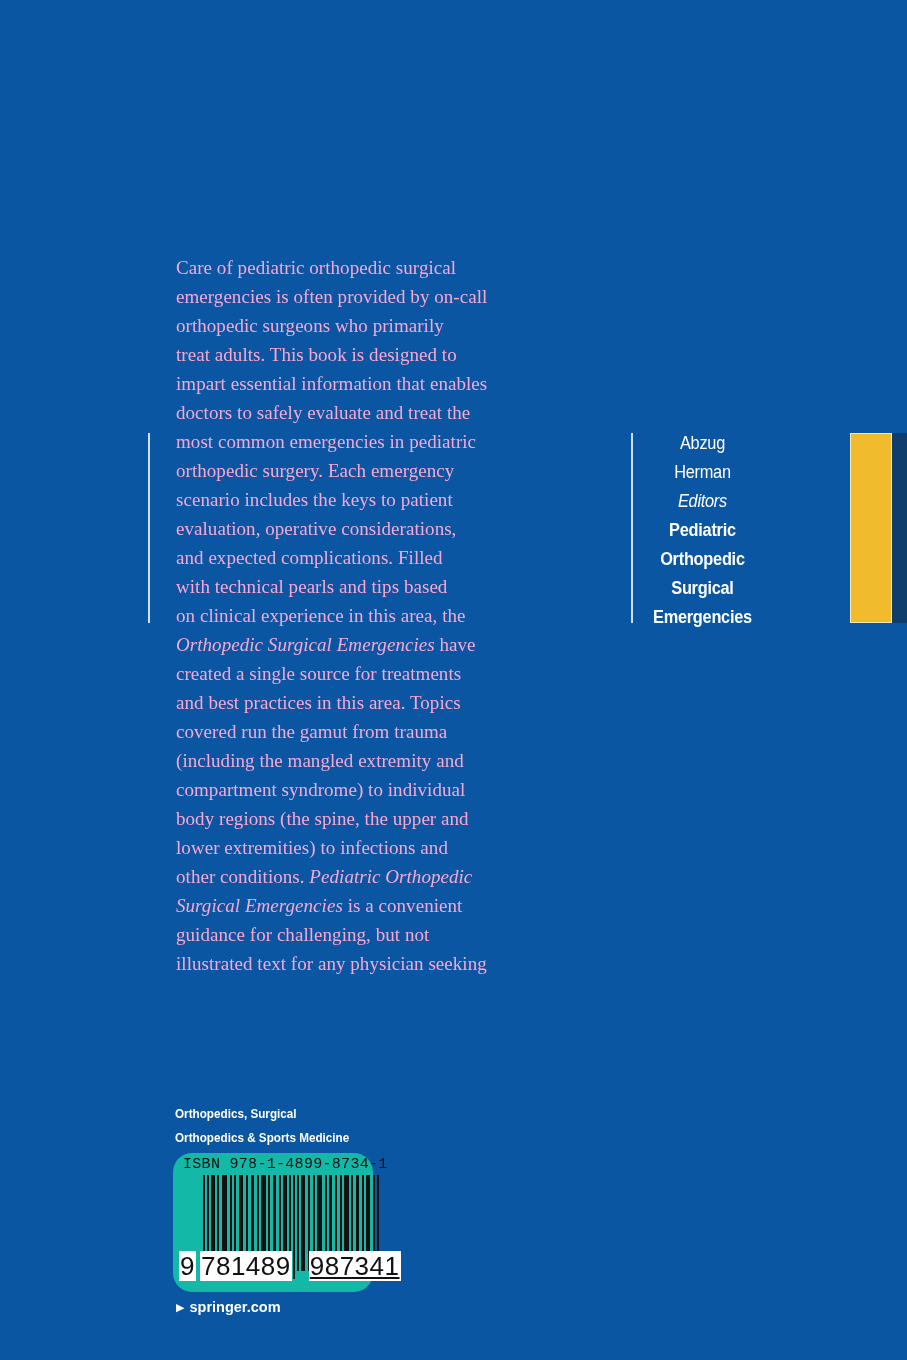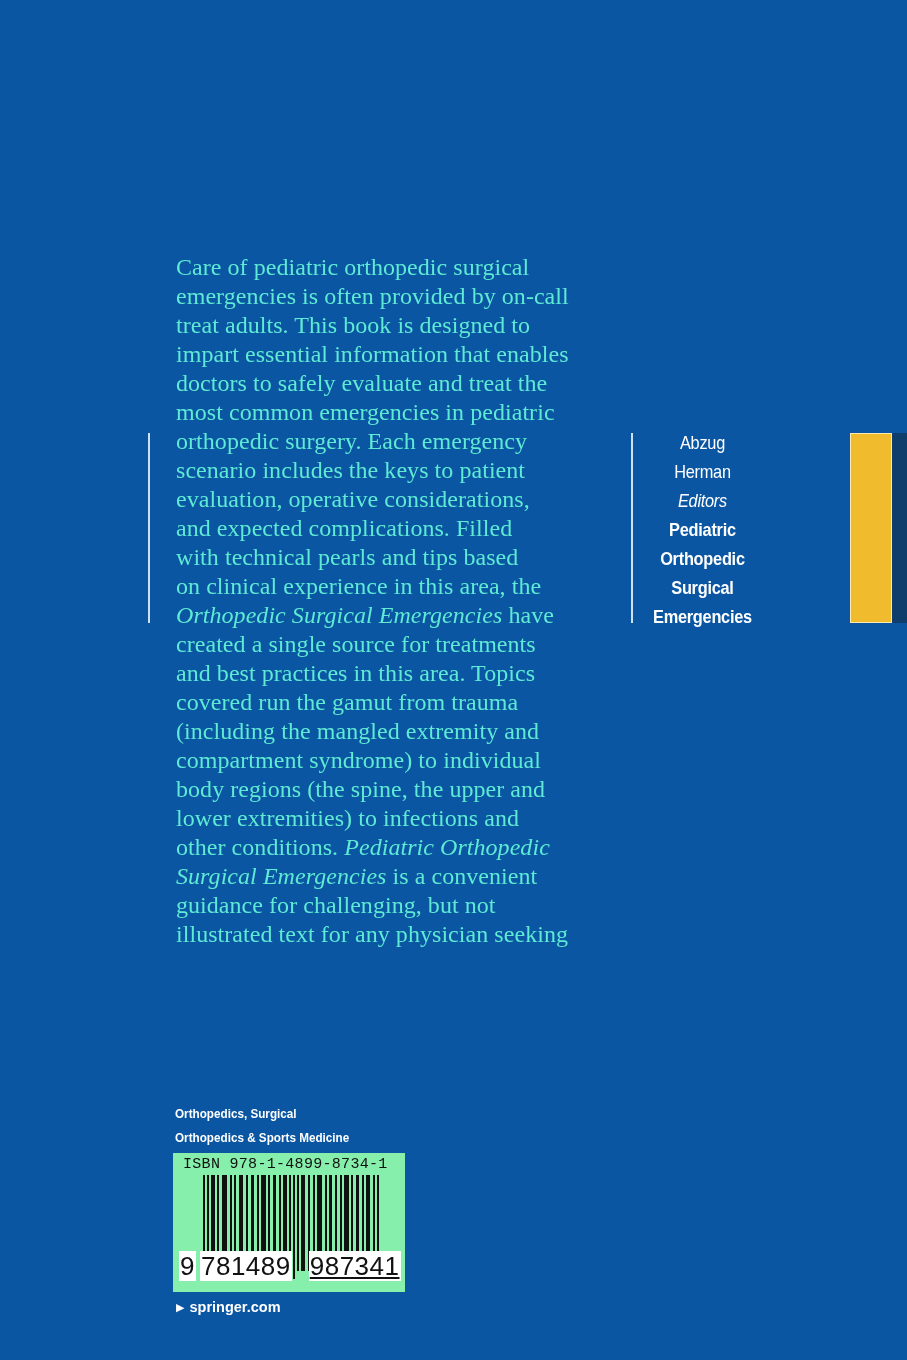--- a/index.html
+++ b/index.html
@@ -4,21 +4,21 @@
 <style>
   html, body { margin: 0; padding: 0; }
   body {
     width: 907px; height: 1360px;
     background: #0a56a2;
     position: relative; overflow: hidden;
     font-family: "Liberation Serif", "DejaVu Serif", serif;
   }
   .blurb {
     position: absolute; left: 176px; top: 253px; width: 420px;
-    color: #5eead4; font-size: 24px; line-height: 29px;
+    color: #f9a8d4; font-size: 19px; line-height: 29px;
     font-family: "Liberation Serif", "DejaVu Serif", serif;
     letter-spacing: 0.05px;
   }
   .blurb .line { display: block; white-space: nowrap; }
   .blurb i { font-style: italic; }
   .rule-left {
     position: absolute; left: 148px; top: 433px; width: 2px; height: 190px;
     background: #cfe0f3;
   }
   .rule-right {
@@ -41,22 +41,23 @@
     position: absolute; left: 892px; top: 433px; width: 15px; height: 190px;
     background: #0f3e6c;
   }
   .category {
     position: absolute; left: 175px; top: 1102px;
     color: #ffffff; font-family: "Liberation Sans", "DejaVu Sans", sans-serif;
     font-weight: bold; font-size: 13px; line-height: 24px;
   }
   .category div { white-space: nowrap; transform: scaleX(0.9); transform-origin: left center; }
   .barcode-box {
-    position: absolute; left: 173px; top: 1153px; width: 232px; height: 139px;
-    background: #86efac;
+    position: absolute; left: 173px; top: 1153px; width: 200px; height: 139px;
+    background: #14b8a6;
+    border-radius: 19px;
   }
   .isbn-text {
     position: absolute; left: 10px; top: 3px;
     font-family: "Liberation Mono", "DejaVu Sans Mono", monospace;
     font-size: 15px; color: #111; letter-spacing: 0.3px; white-space: nowrap;
   }
   .bars {
     position: absolute; left: 30px; top: 22px; width: 180px; height: 104px;
   }
   .ean-digits {
@@ -73,20 +74,21 @@
     font-weight: bold; font-size: 14.5px; line-height: 24px; white-space: nowrap;
   }
   .springer .arrow { font-size: 11px; margin-right: 5px; position: relative; top: -1px; }
 </style>
 </head>
 <body>
 
 <div class="blurb" id="blurb">
     <span class="line"><span>Care of pediatric orthopedic surgical</span></span>
     <span class="line"><span>emergencies is often provided by on-call</span></span>
+    <span class="line"><span>orthopedic surgeons who primarily</span></span>
     <span class="line"><span>treat adults. This book is designed to</span></span>
     <span class="line"><span>impart essential information that enables</span></span>
     <span class="line"><span>doctors to safely evaluate and treat the</span></span>
     <span class="line"><span>most common emergencies in pediatric</span></span>
     <span class="line"><span>orthopedic surgery. Each emergency</span></span>
     <span class="line"><span>scenario includes the keys to patient</span></span>
     <span class="line"><span>evaluation, operative considerations,</span></span>
     <span class="line"><span>and expected complications. Filled</span></span>
     <span class="line"><span>with technical pearls and tips based</span></span>
     <span class="line"><span>on clinical experience in this area, the</span></span>

